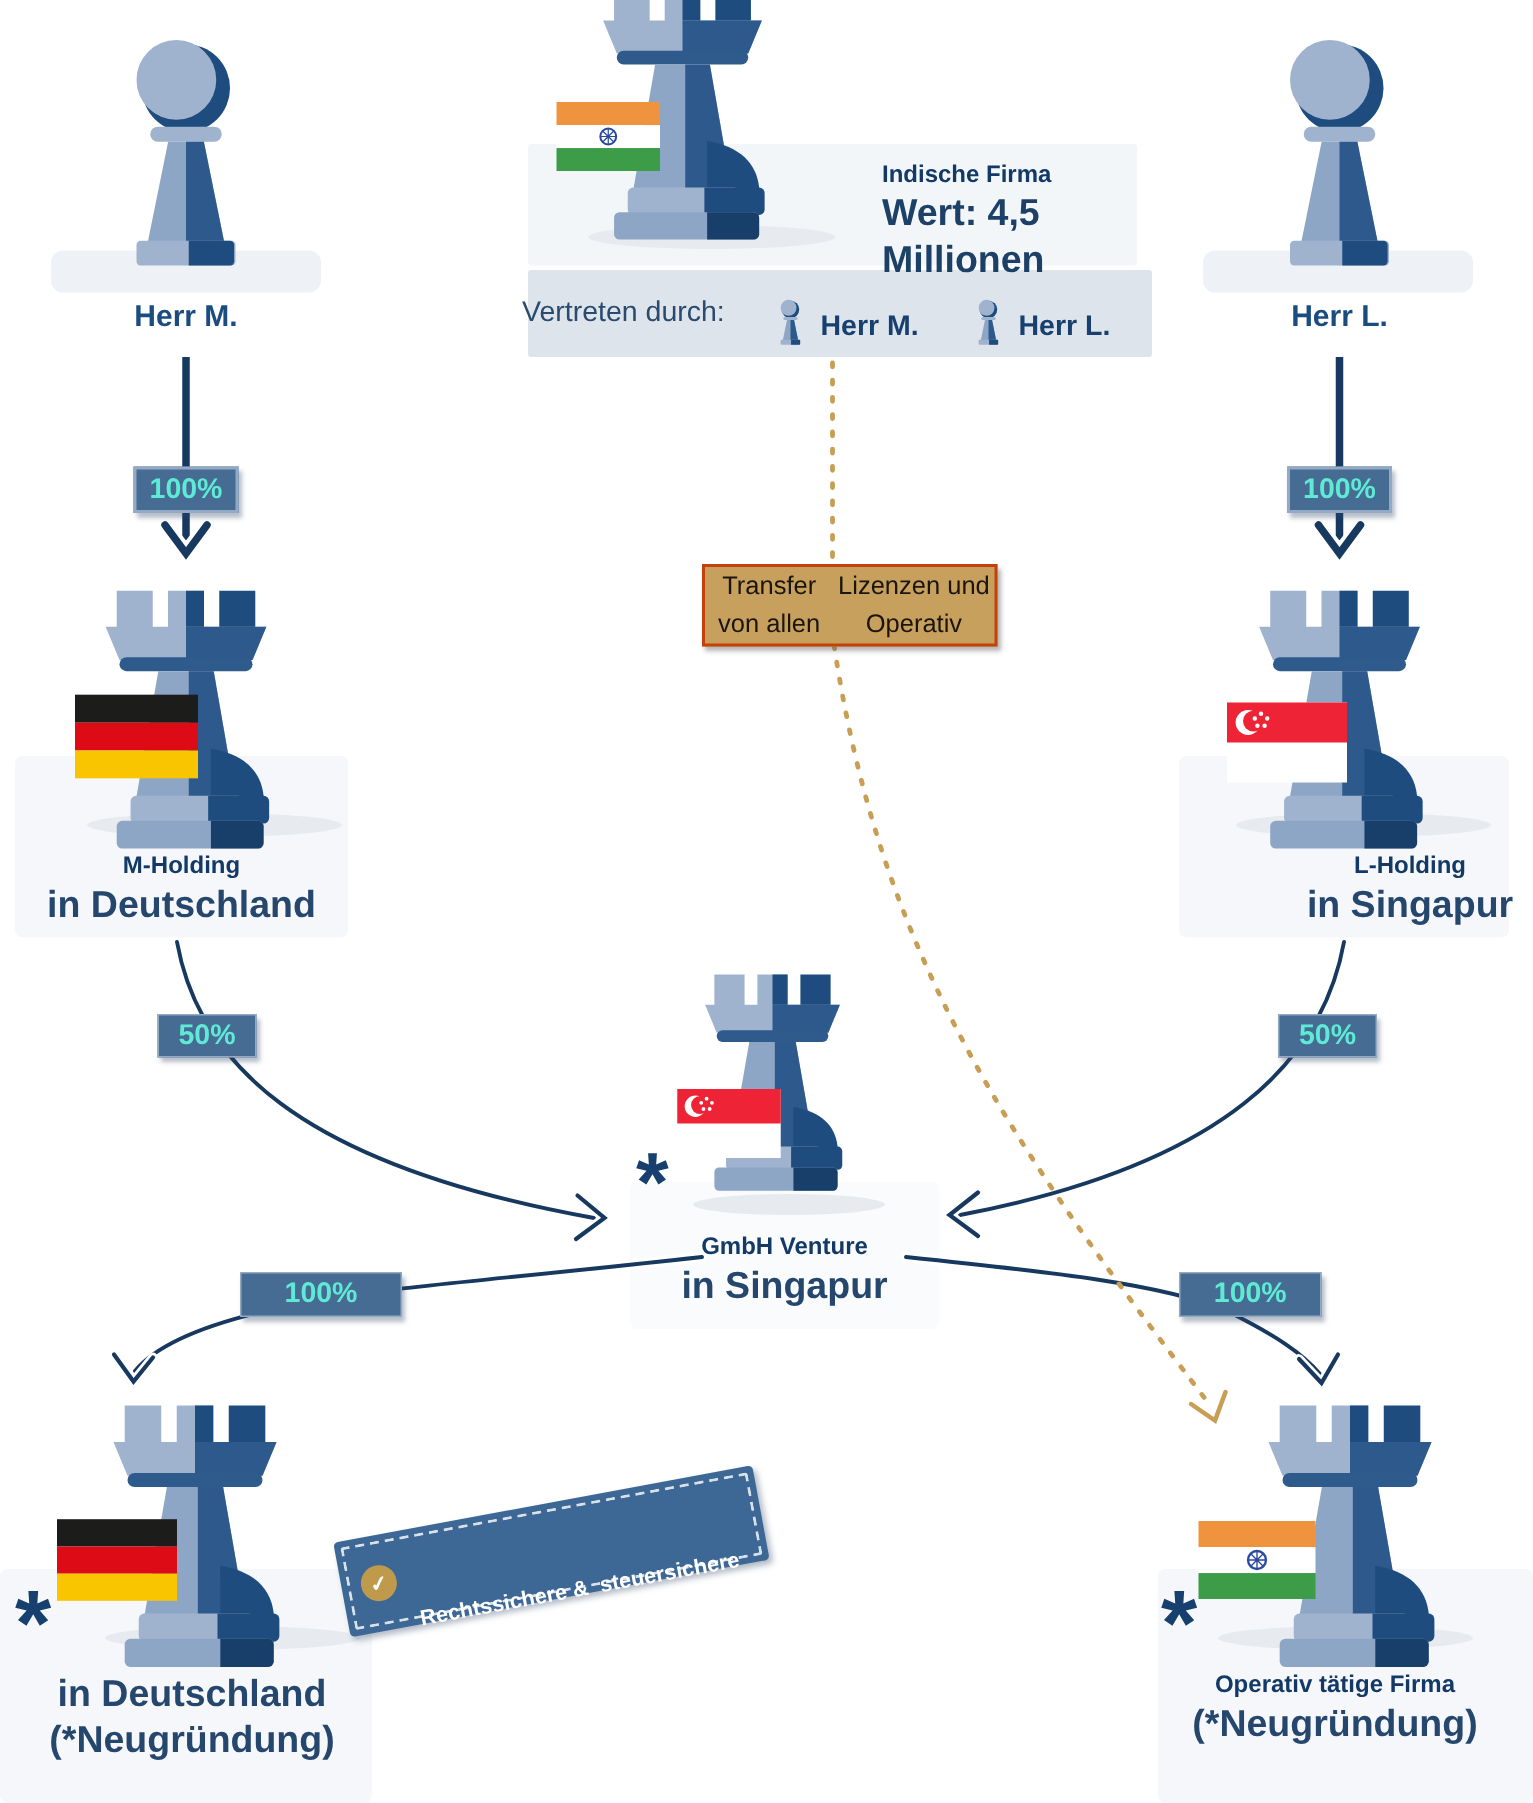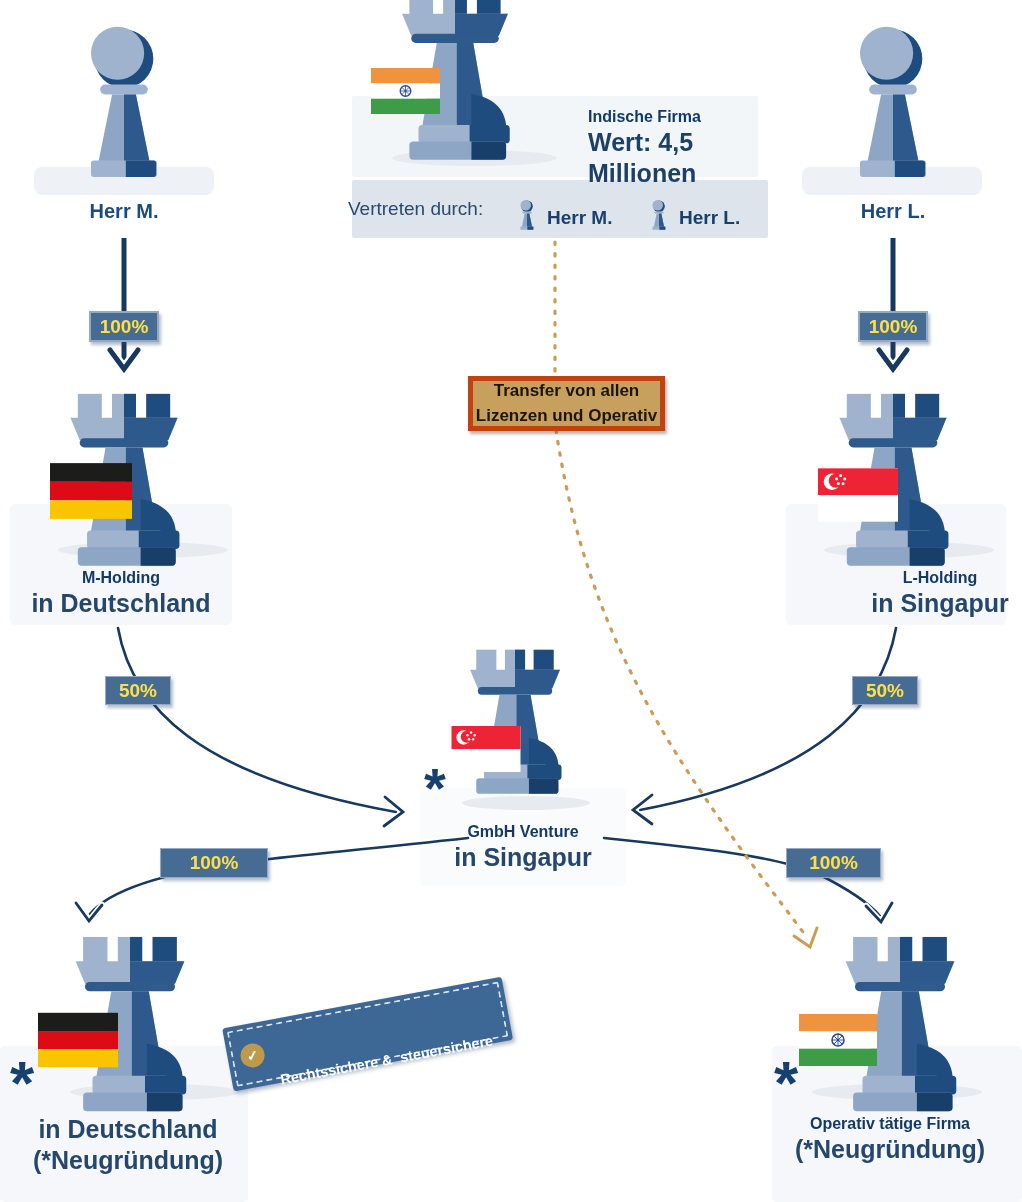--- a/index.html
+++ b/index.html
@@ -8,27 +8,27 @@
     font-family:"Liberation Sans", sans-serif;color:#143a64;
   }
   .abs{position:absolute;}
   .card{background:#f5f7fa;border-radius:5px;}
   .basebar{background:#eef2f6;border-radius:8px;}
   .shadow-ellipse{background:#e7ebf0;border-radius:50%;}
   .person-label{font-weight:700;font-size:20px;color:#1a4c80;text-align:center;}
   .node-title{font-weight:700;font-size:16px;color:#133a66;text-align:center;line-height:1.25;}
   .node-sub{font-weight:700;font-size:25px;color:#26476d;text-align:center;line-height:1.25;}
   .pct{
-    background:#466c93;border:2px solid #93a9c4;color:#fde047;font-weight:700;font-size:19px;
+    background:#466c93;border:2px solid #93a9c4;color:#5eead4;font-weight:700;font-size:19px;
     display:flex;align-items:center;justify-content:center;
     box-shadow:2px 3px 3px rgba(50,70,100,.35);box-sizing:border-box;text-align:right;
   }
   .gold-badge{
-    background:#c7a05e;border:5px solid #c2410c;color:#1b150b;font-weight:700;font-size:17px;
-    display:flex;flex-direction:column;align-items:center;justify-content:center;line-height:1.45;
+    background:#c7a05e;border:2px solid #c2410c;color:#1b150b;font-weight:400;font-size:17px;
+    display:flex;align-items:center;justify-content:center;line-height:1.45;
     box-shadow:2px 3px 3px rgba(90,90,90,.45);box-sizing:border-box;text-align:center;
   }
   .asterisk{font-weight:700;color:#17406e;line-height:1;}
   .bar-label{font-size:19px;color:#2a4a6e;}
   .rep-group{display:flex;align-items:flex-end;gap:9px;}
   .rep-name{font-weight:700;font-size:19px;color:#17406e;line-height:1;margin-bottom:3px;}
   .banner{
     background:#3d6795;border-radius:3px;box-shadow:2px 3px 4px rgba(60,80,110,.4);
     transform:rotate(-10.5deg);transform-origin:left center;color:#fff;
   }

